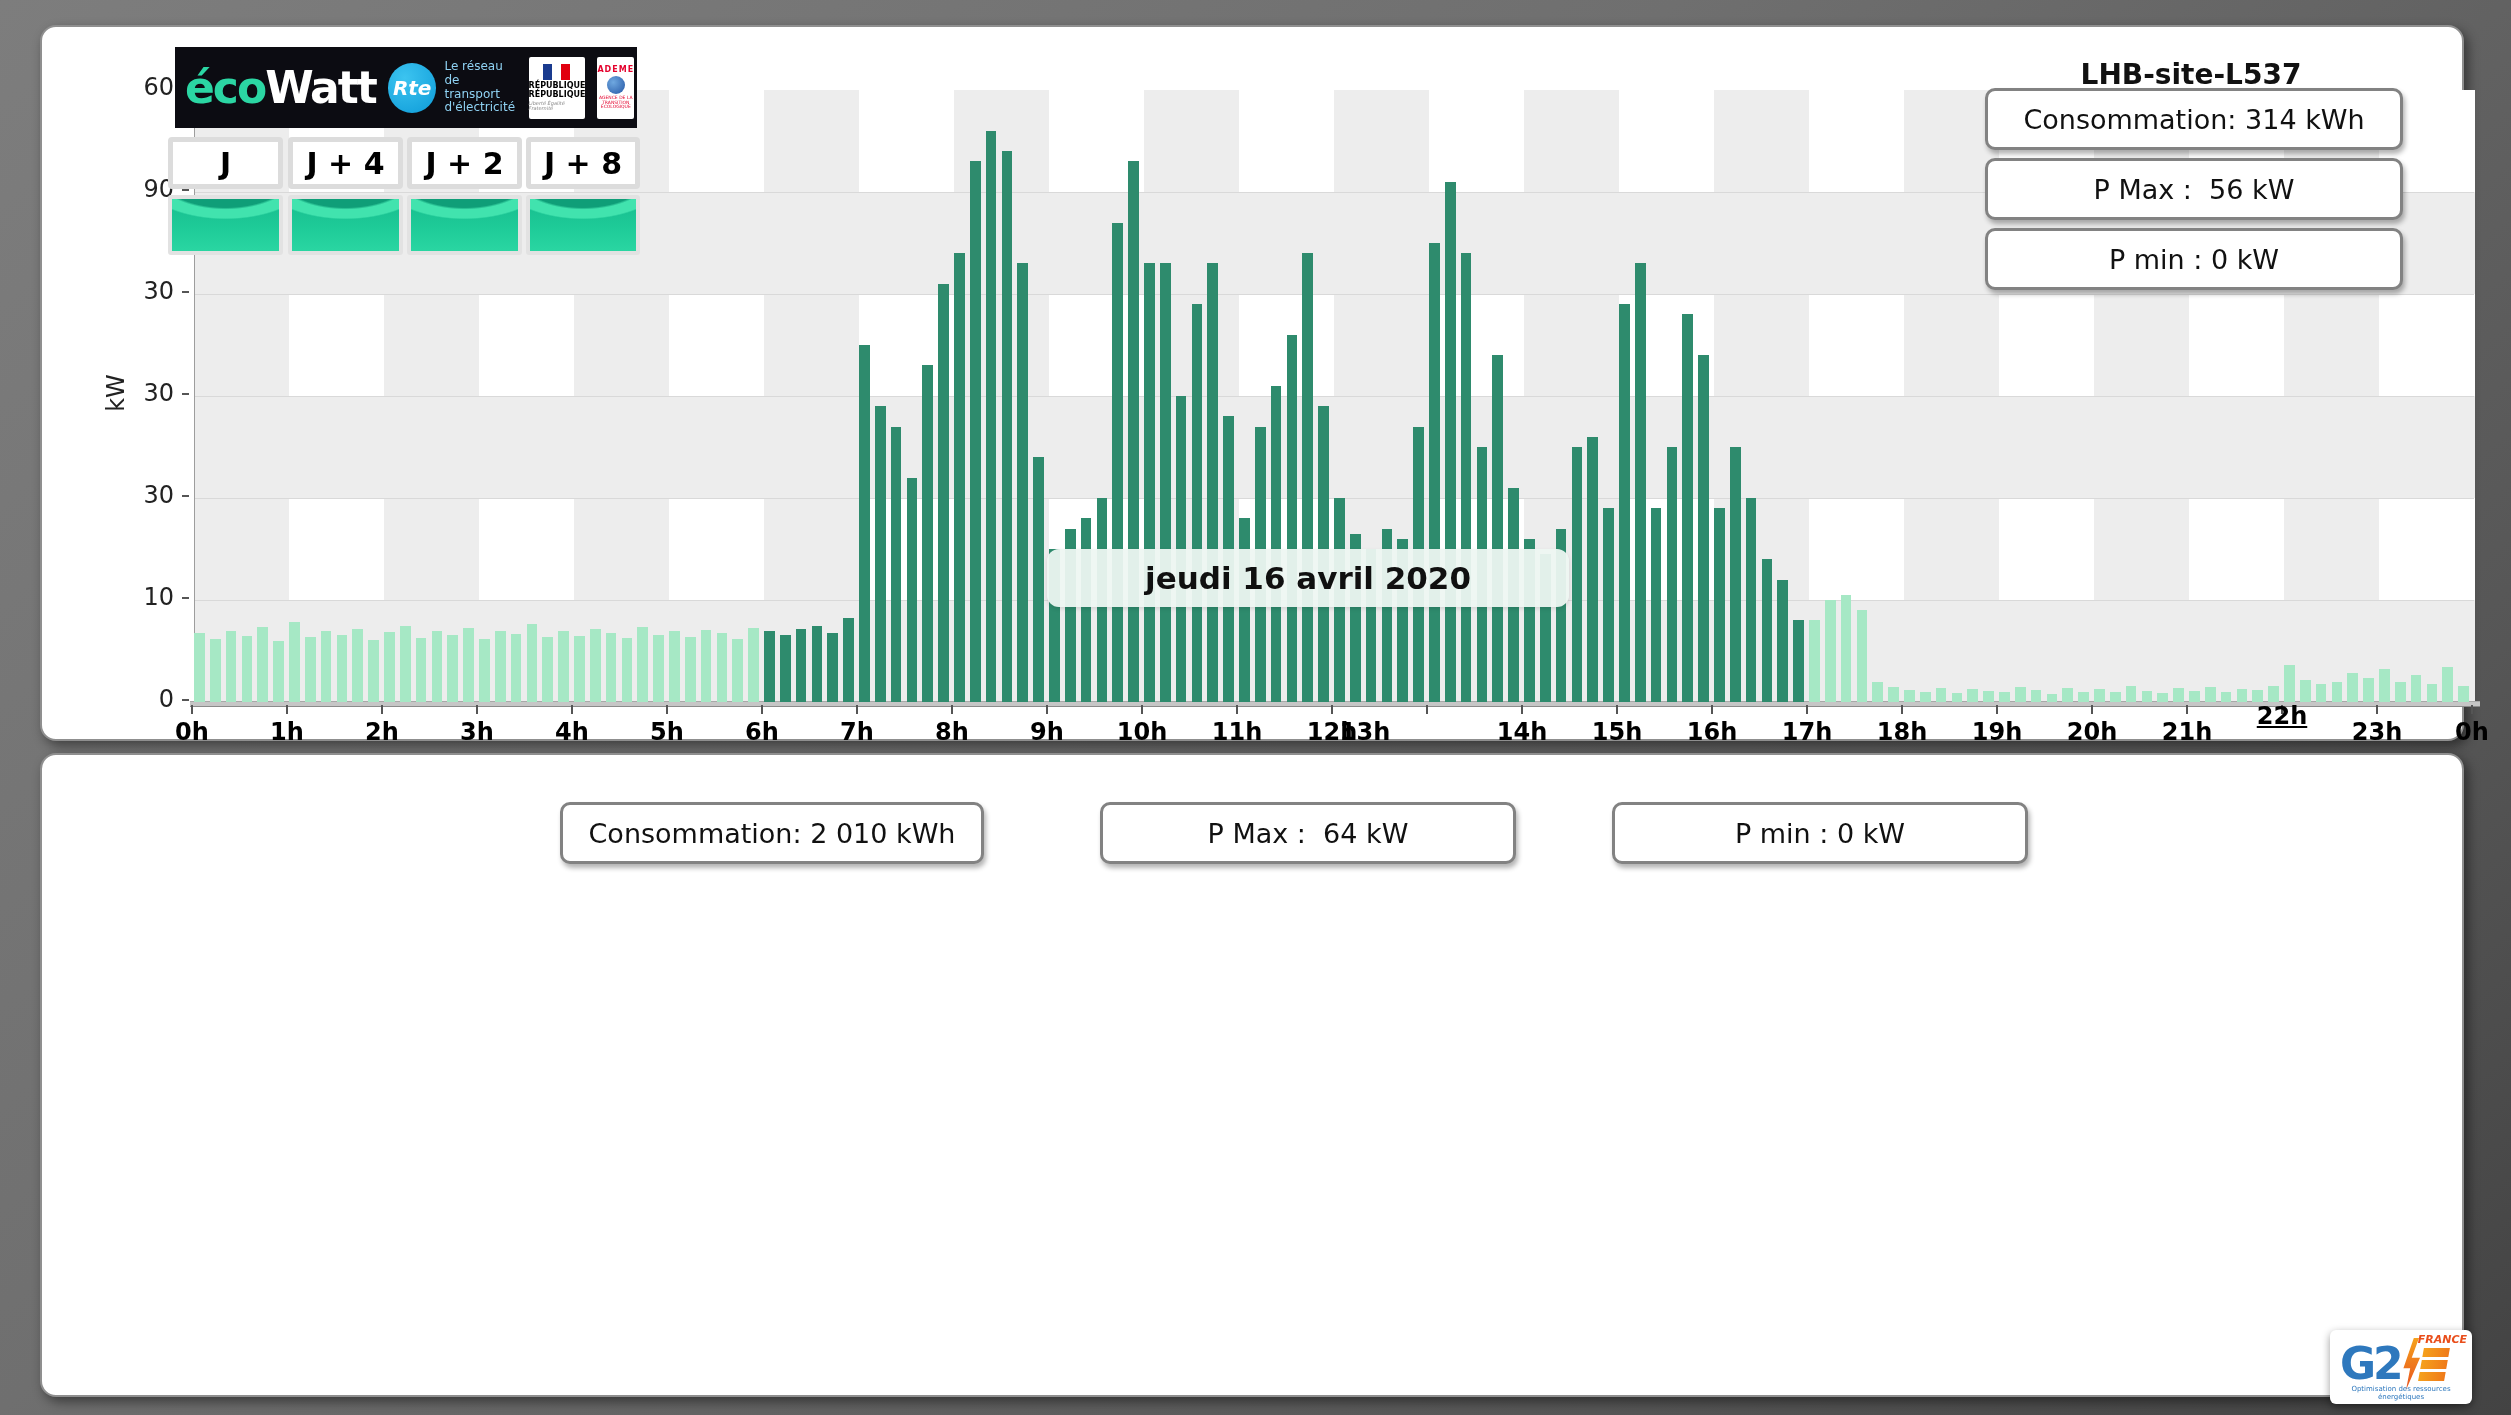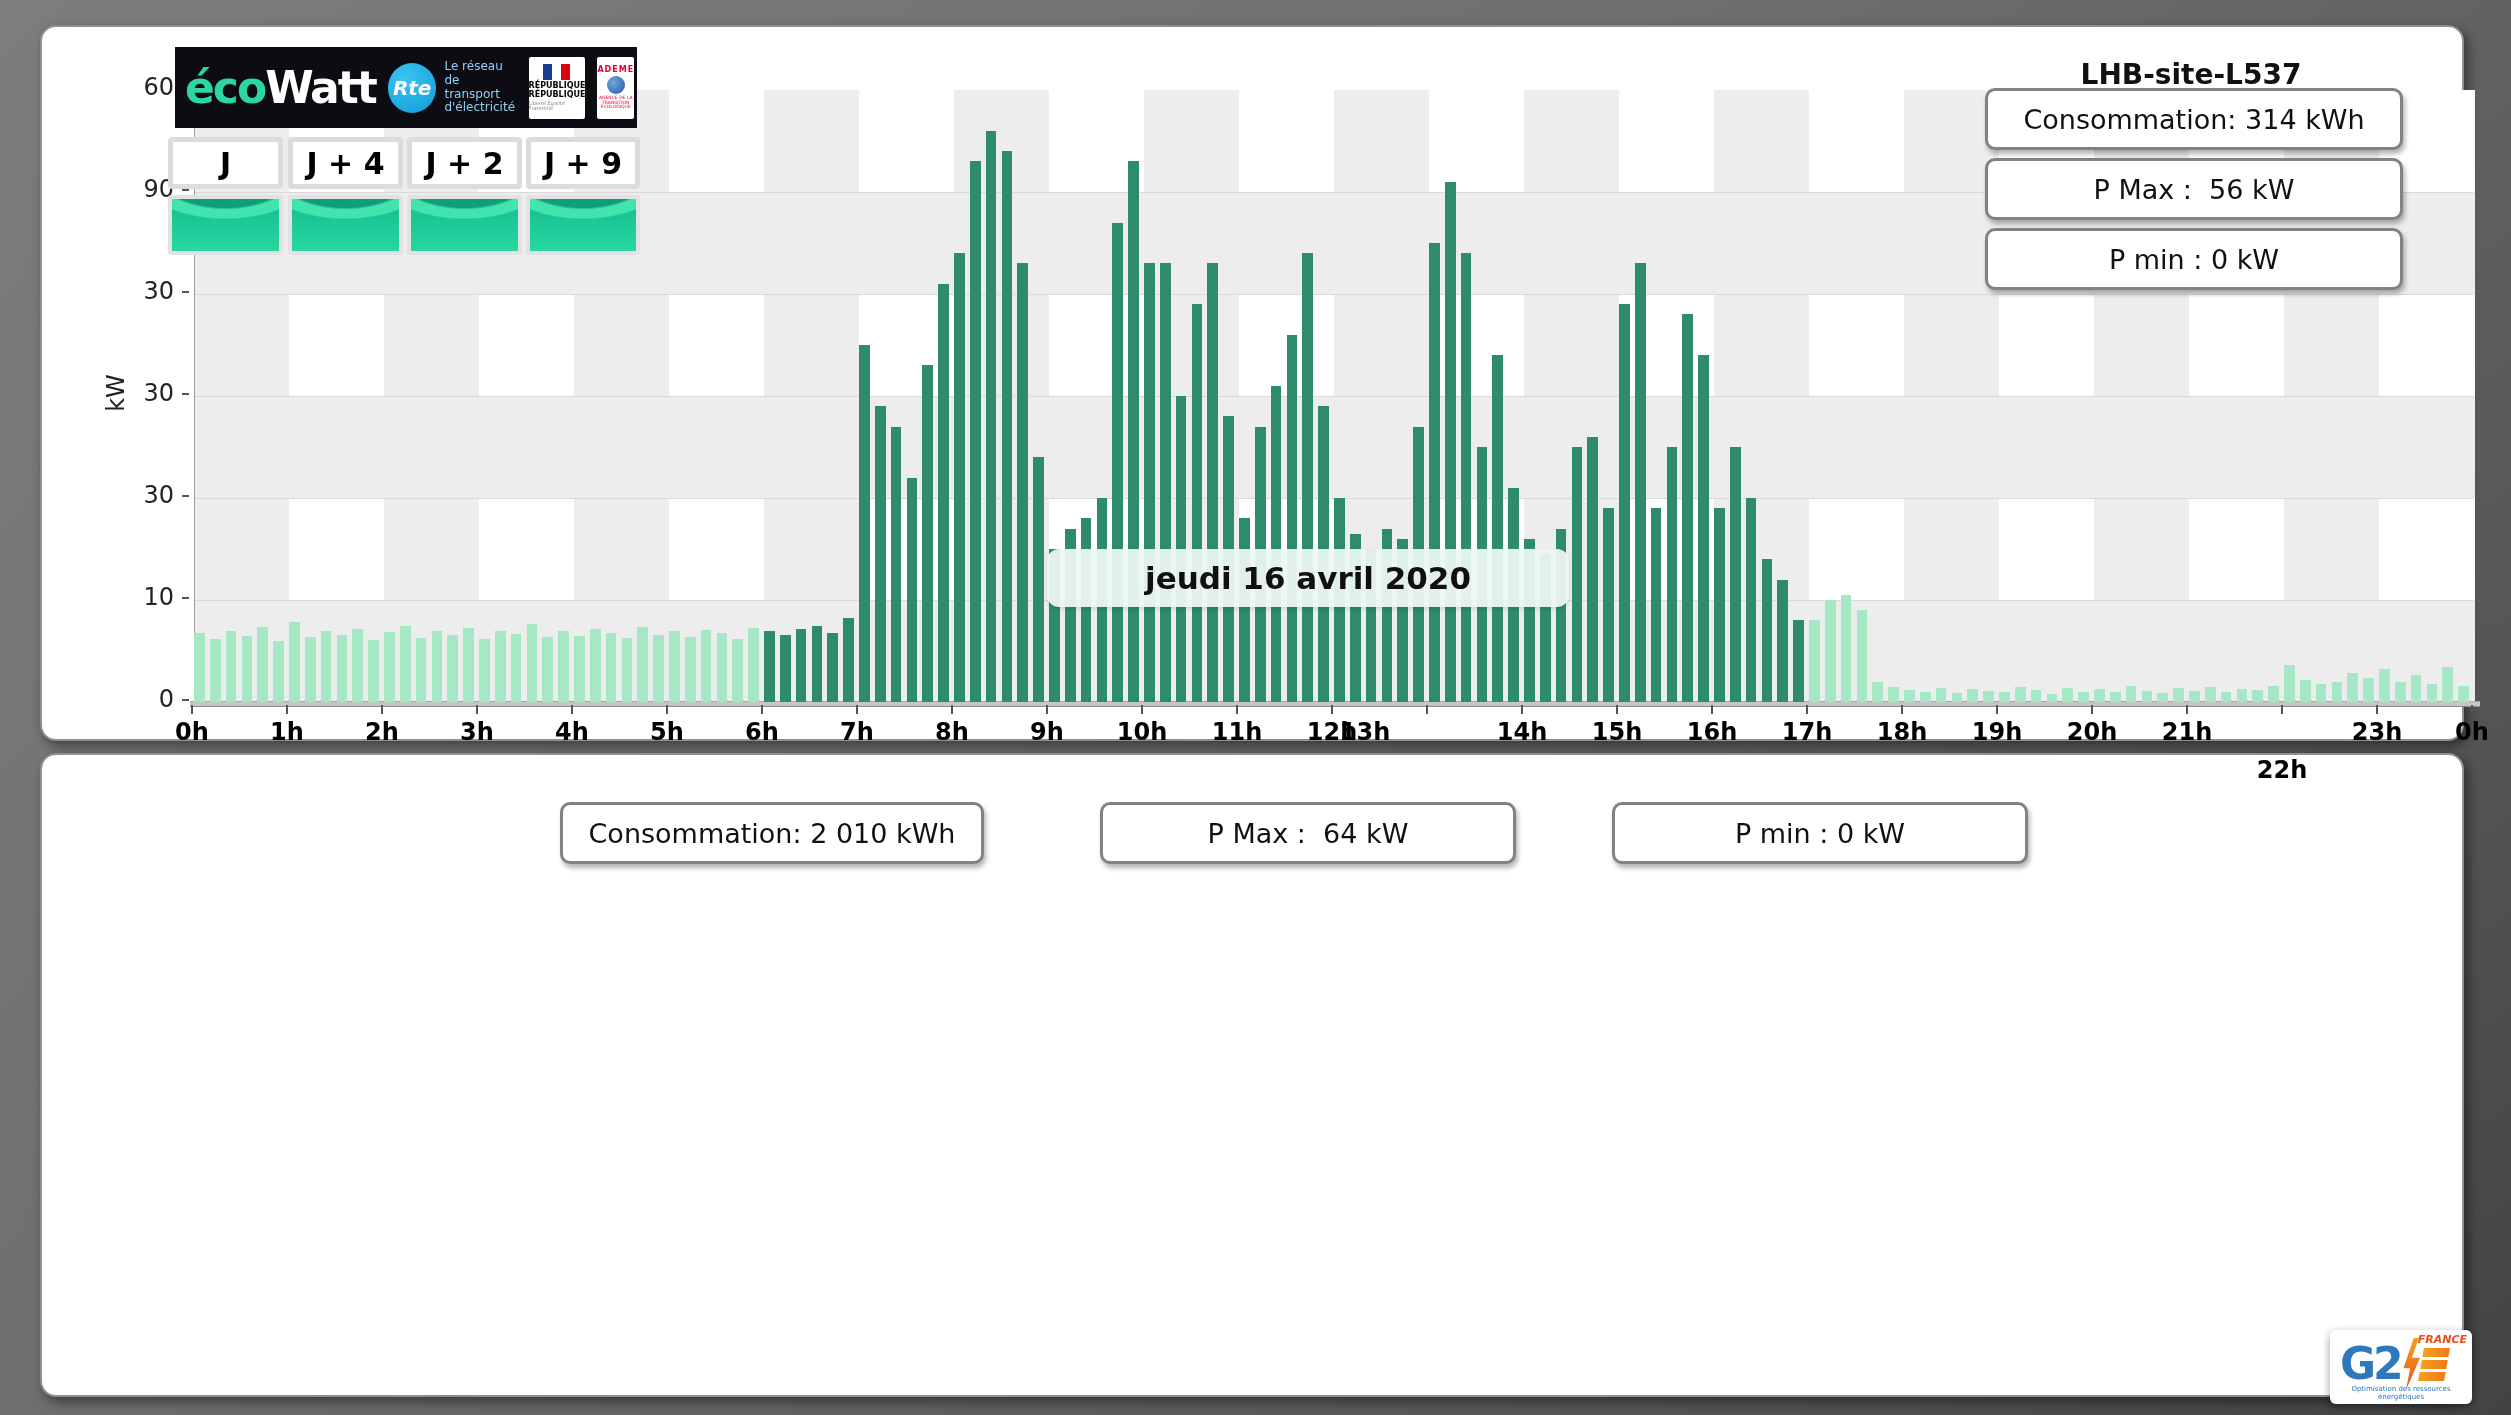--- a/index.html
+++ b/index.html
@@ -421,21 +421,21 @@
   <div class="mini-card" id="ademe-card">
     <div class="ademe-word">ADEME</div>
     <div class="globe"></div>
     <div class="ademe-tag">AGENCE DE LA TRANSITION ÉCOLOGIQUE</div>
   </div>
 </div>
 
 <div id="day-btn-0" class="day-btn" style="left:168px;top:137px;width:115px;">J</div>
 <div id="day-btn-1" class="day-btn" style="left:288px;top:137px;width:115px;">J + 4</div>
 <div id="day-btn-2" class="day-btn" style="left:407px;top:137px;width:115px;">J + 2</div>
-<div id="day-btn-3" class="day-btn" style="left:526px;top:137px;width:114px;">J + 9</div>
+<div id="day-btn-3" class="day-btn" style="left:526px;top:137px;width:114px;">J + 8</div>
 <div class="day-thumb" style="left:168px;top:195px;width:115px;"></div>
 <div class="day-thumb" style="left:288px;top:195px;width:115px;"></div>
 <div class="day-thumb" style="left:407px;top:195px;width:115px;"></div>
 <div class="day-thumb" style="left:526px;top:195px;width:114px;"></div>
 
 <div id="site-title">LHB-site-L537</div>
 <div class="statbox" style="left:1985px;top:88px;width:412px;height:56px;">Consommation: 314 kWh</div>
 <div class="statbox" style="left:1985px;top:158px;width:412px;height:56px;">P Max :  56 kW</div>
 <div class="statbox" style="left:1985px;top:228px;width:412px;height:56px;">P min : 0 kW</div>
 
@@ -515,17 +515,17 @@
 <div class="xtick-label bold" style="left: 1807px; top: 718px;">17h</div>
 <div class="xtick-dash" style="left: 1901px; top: 705px;"></div>
 <div class="xtick-label bold" style="left: 1902px; top: 718px;">18h</div>
 <div class="xtick-dash" style="left: 1996px; top: 705px;"></div>
 <div class="xtick-label bold" style="left: 1997px; top: 718px;">19h</div>
 <div class="xtick-dash" style="left: 2091px; top: 705px;"></div>
 <div class="xtick-label bold" style="left: 2092px; top: 718px;">20h</div>
 <div class="xtick-dash" style="left: 2186px; top: 705px;"></div>
 <div class="xtick-label bold" style="left: 2187px; top: 718px;">21h</div>
 <div class="xtick-dash" style="left: 2281px; top: 705px;"></div>
-<div class="xtick-label bold" style="left: 2282px; top: 756px;">22h</div>
+<div class="xtick-label bold" style="left: 2282px; top: 702px; text-decoration: underline;">22h</div>
 <div class="xtick-dash" style="left: 2376px; top: 705px;"></div>
 <div class="xtick-label bold" style="left: 2377px; top: 718px;">23h</div>
 <div class="xtick-dash" style="left: 2471px; top: 705px;"></div>
 <div class="xtick-label bold" style="left: 2472px; top: 718px;">0h</div>
 
 </body></html>

